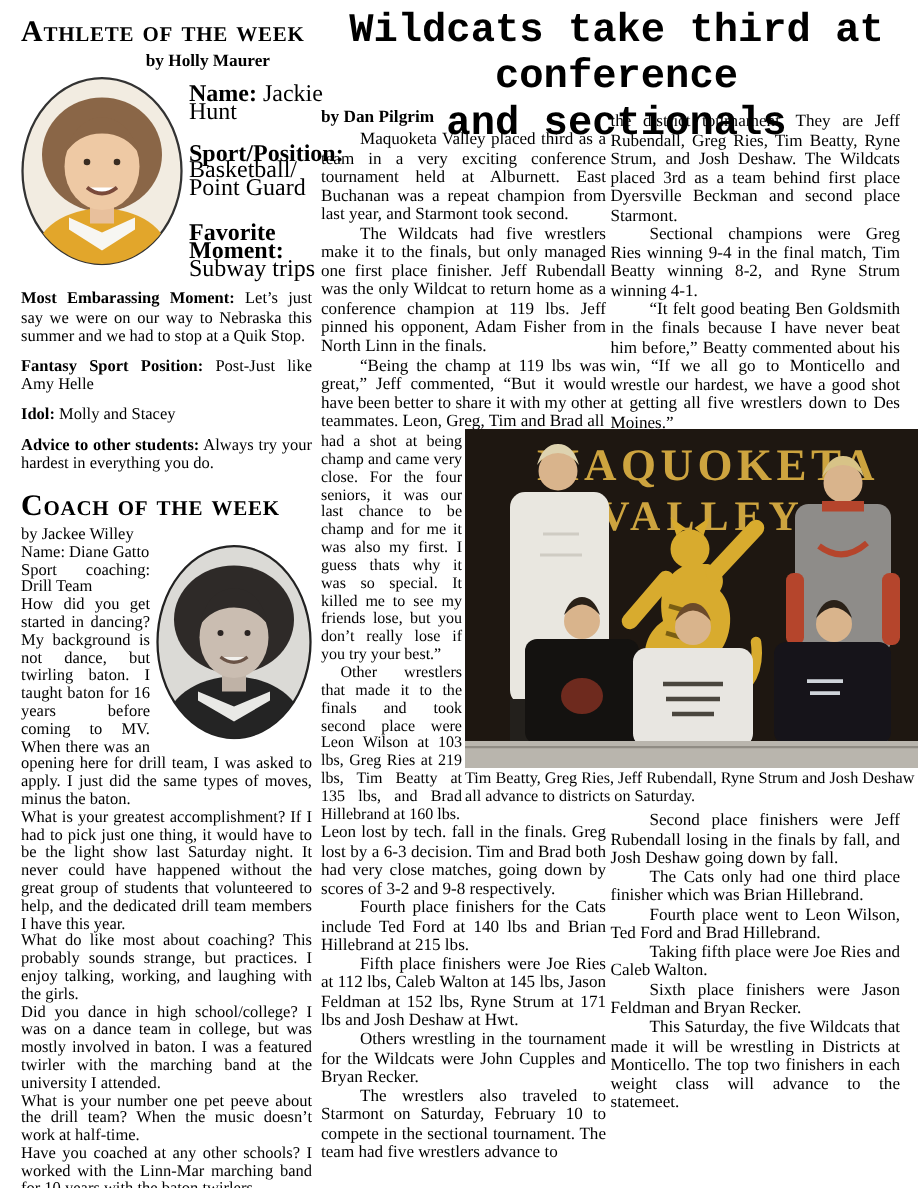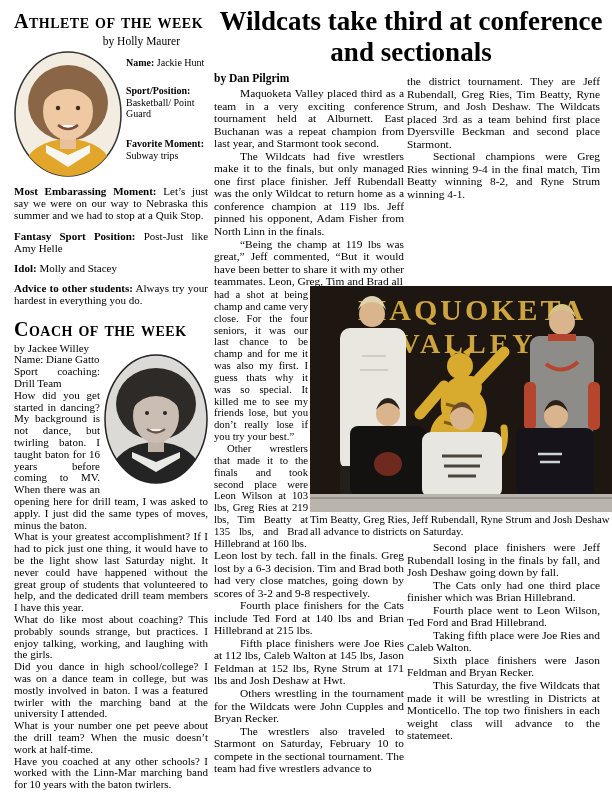--- a/index.html
+++ b/index.html
@@ -8,38 +8,38 @@
     background:#ffffff;color:#000;
     font-family:"Liberation Serif","DejaVu Serif",serif;
     overflow:hidden;
   }
   
   .left-col{position:absolute;left:14px;top:10px;width:194px;}
   .section-title{
     font-variant:small-caps;font-weight:bold;font-size:20px;
     letter-spacing:.5px;text-align:left;margin:0 0 2px 0;white-space:nowrap;
   }
-  .athlete-byline{font-weight:normal;font-size:11.5px;text-align:right;padding-right:28px;margin:0 0 4px 0;}
+  .athlete-byline{font-weight:bold;font-size:11.5px;text-align:right;padding-right:28px;margin:0 0 4px 0;}
   .photo-row{display:flex;gap:4px;}
   .photo-row svg{flex:0 0 auto;}
-  .side-fields{flex:1 1 auto;font-size:10px;line-height:11.8px;}
+  .side-fields{flex:1 1 auto;font-size:16px;line-height:11.8px;}
   .side-fields .fld{margin:0;}
   .fld-0{margin-top:6px!important;}
   .fld-1{margin-top:16px!important;}
   .fld-2{margin-top:18px!important;}
   .lc-par{font-size:11px;line-height:12.2px;text-align:justify;margin:8px 0 0 0;}
   .lc-par b{font-weight:bold;}
   .coach-title{margin-top:11px;}
   .coach-block{font-size:11px;line-height:11.8px;text-align:justify;margin-top:2px;}
   .coach-block .line{margin:0;}
   .coach-photo{float:right;margin:0 0 2px 4px;}
   .coach-block p{margin:0;}
   
   .headline{position:absolute;left:212px;top:6px;width:398px;text-align:center;
-    font-weight:bold;font-size:27px;line-height:31px;}
+    font-weight:bold;font-size:27px;line-height:31px;font-family:Liberation Mono, monospace;}
   .art-byline{position:absolute;left:214px;top:72px;font-weight:bold;font-size:11.5px;}
   .art{font-size:11.4px;line-height:12.55px;text-align:justify;}
   .art p{margin:0;}
   .ind{text-indent:26px;}
   .ind-sm{text-indent:13px;}
   .col1-top{position:absolute;left:214px;top:87px;width:190px;}
   .col1-narrow{position:absolute;left:214px;top:289px;width:94px;font-size:10.7px;line-height:11.85px;}
   .col1-bottom{position:absolute;left:214px;top:549px;width:190px;}
   .col2-top{position:absolute;left:407px;top:75px;width:193px;}
   .col2-bottom{position:absolute;left:407px;top:541px;width:193px;}
@@ -144,20 +144,21 @@
   <p>Leon lost by tech. fall in the finals.  Greg lost by a 6-3 decision.  Tim and Brad both had very close matches, going down by scores of 3-2 and 9-8 respectively.</p>
   <p class="ind">Fourth place finishers for the Cats include Ted Ford at 140 lbs and Brian Hillebrand at 215 lbs.</p>
   <p class="ind">Fifth place finishers were Joe Ries at 112 lbs, Caleb Walton at 145 lbs, Jason Feldman at 152 lbs, Ryne Strum at 171 lbs and Josh Deshaw at Hwt.</p>
   <p class="ind">Others wrestling in the tournament for the Wildcats were John Cupples and Bryan Recker.</p>
   <p class="ind">The wrestlers also traveled to Starmont on Saturday, February 10 to compete in the sectional tournament. The team had five wrestlers advance to</p>
 </div>
 
 <div class="art col2-top">
   <p>the district tournament.  They are Jeff Rubendall, Greg Ries, Tim Beatty, Ryne Strum, and Josh Deshaw. The Wildcats placed 3rd as a team behind first place Dyersville Beckman and second place Starmont.</p>
   <p class="ind">Sectional champions were Greg Ries winning 9-4 in the final match, Tim Beatty winning 8-2, and Ryne Strum winning 4-1.</p>
+  <p class="ind">“It felt good beating Ben Goldsmith in the finals because I have never beat him before,” Beatty commented about his win, “If we all go to Monticello and wrestle our hardest, we have a good shot at getting all five wrestlers down to Des Moines.”</p>
 </div>
 
 <div class="art col2-bottom">
   <p class="ind">Second place finishers were Jeff Rubendall losing in the finals by fall, and Josh Deshaw going down by fall.</p>
   <p class="ind">The Cats only had one third place finisher which was Brian Hillebrand.</p>
   <p class="ind">Fourth place went to Leon Wilson, Ted Ford and Brad Hillebrand.</p>
   <p class="ind">Taking fifth place were Joe Ries and Caleb Walton.</p>
   <p class="ind">Sixth place finishers were Jason Feldman and Bryan Recker.</p>
   <p class="ind">This Saturday, the five Wildcats that made it will be wrestling in Districts at Monticello.  The top two finishers in each weight class will advance to the statemeet.</p>
 </div>

